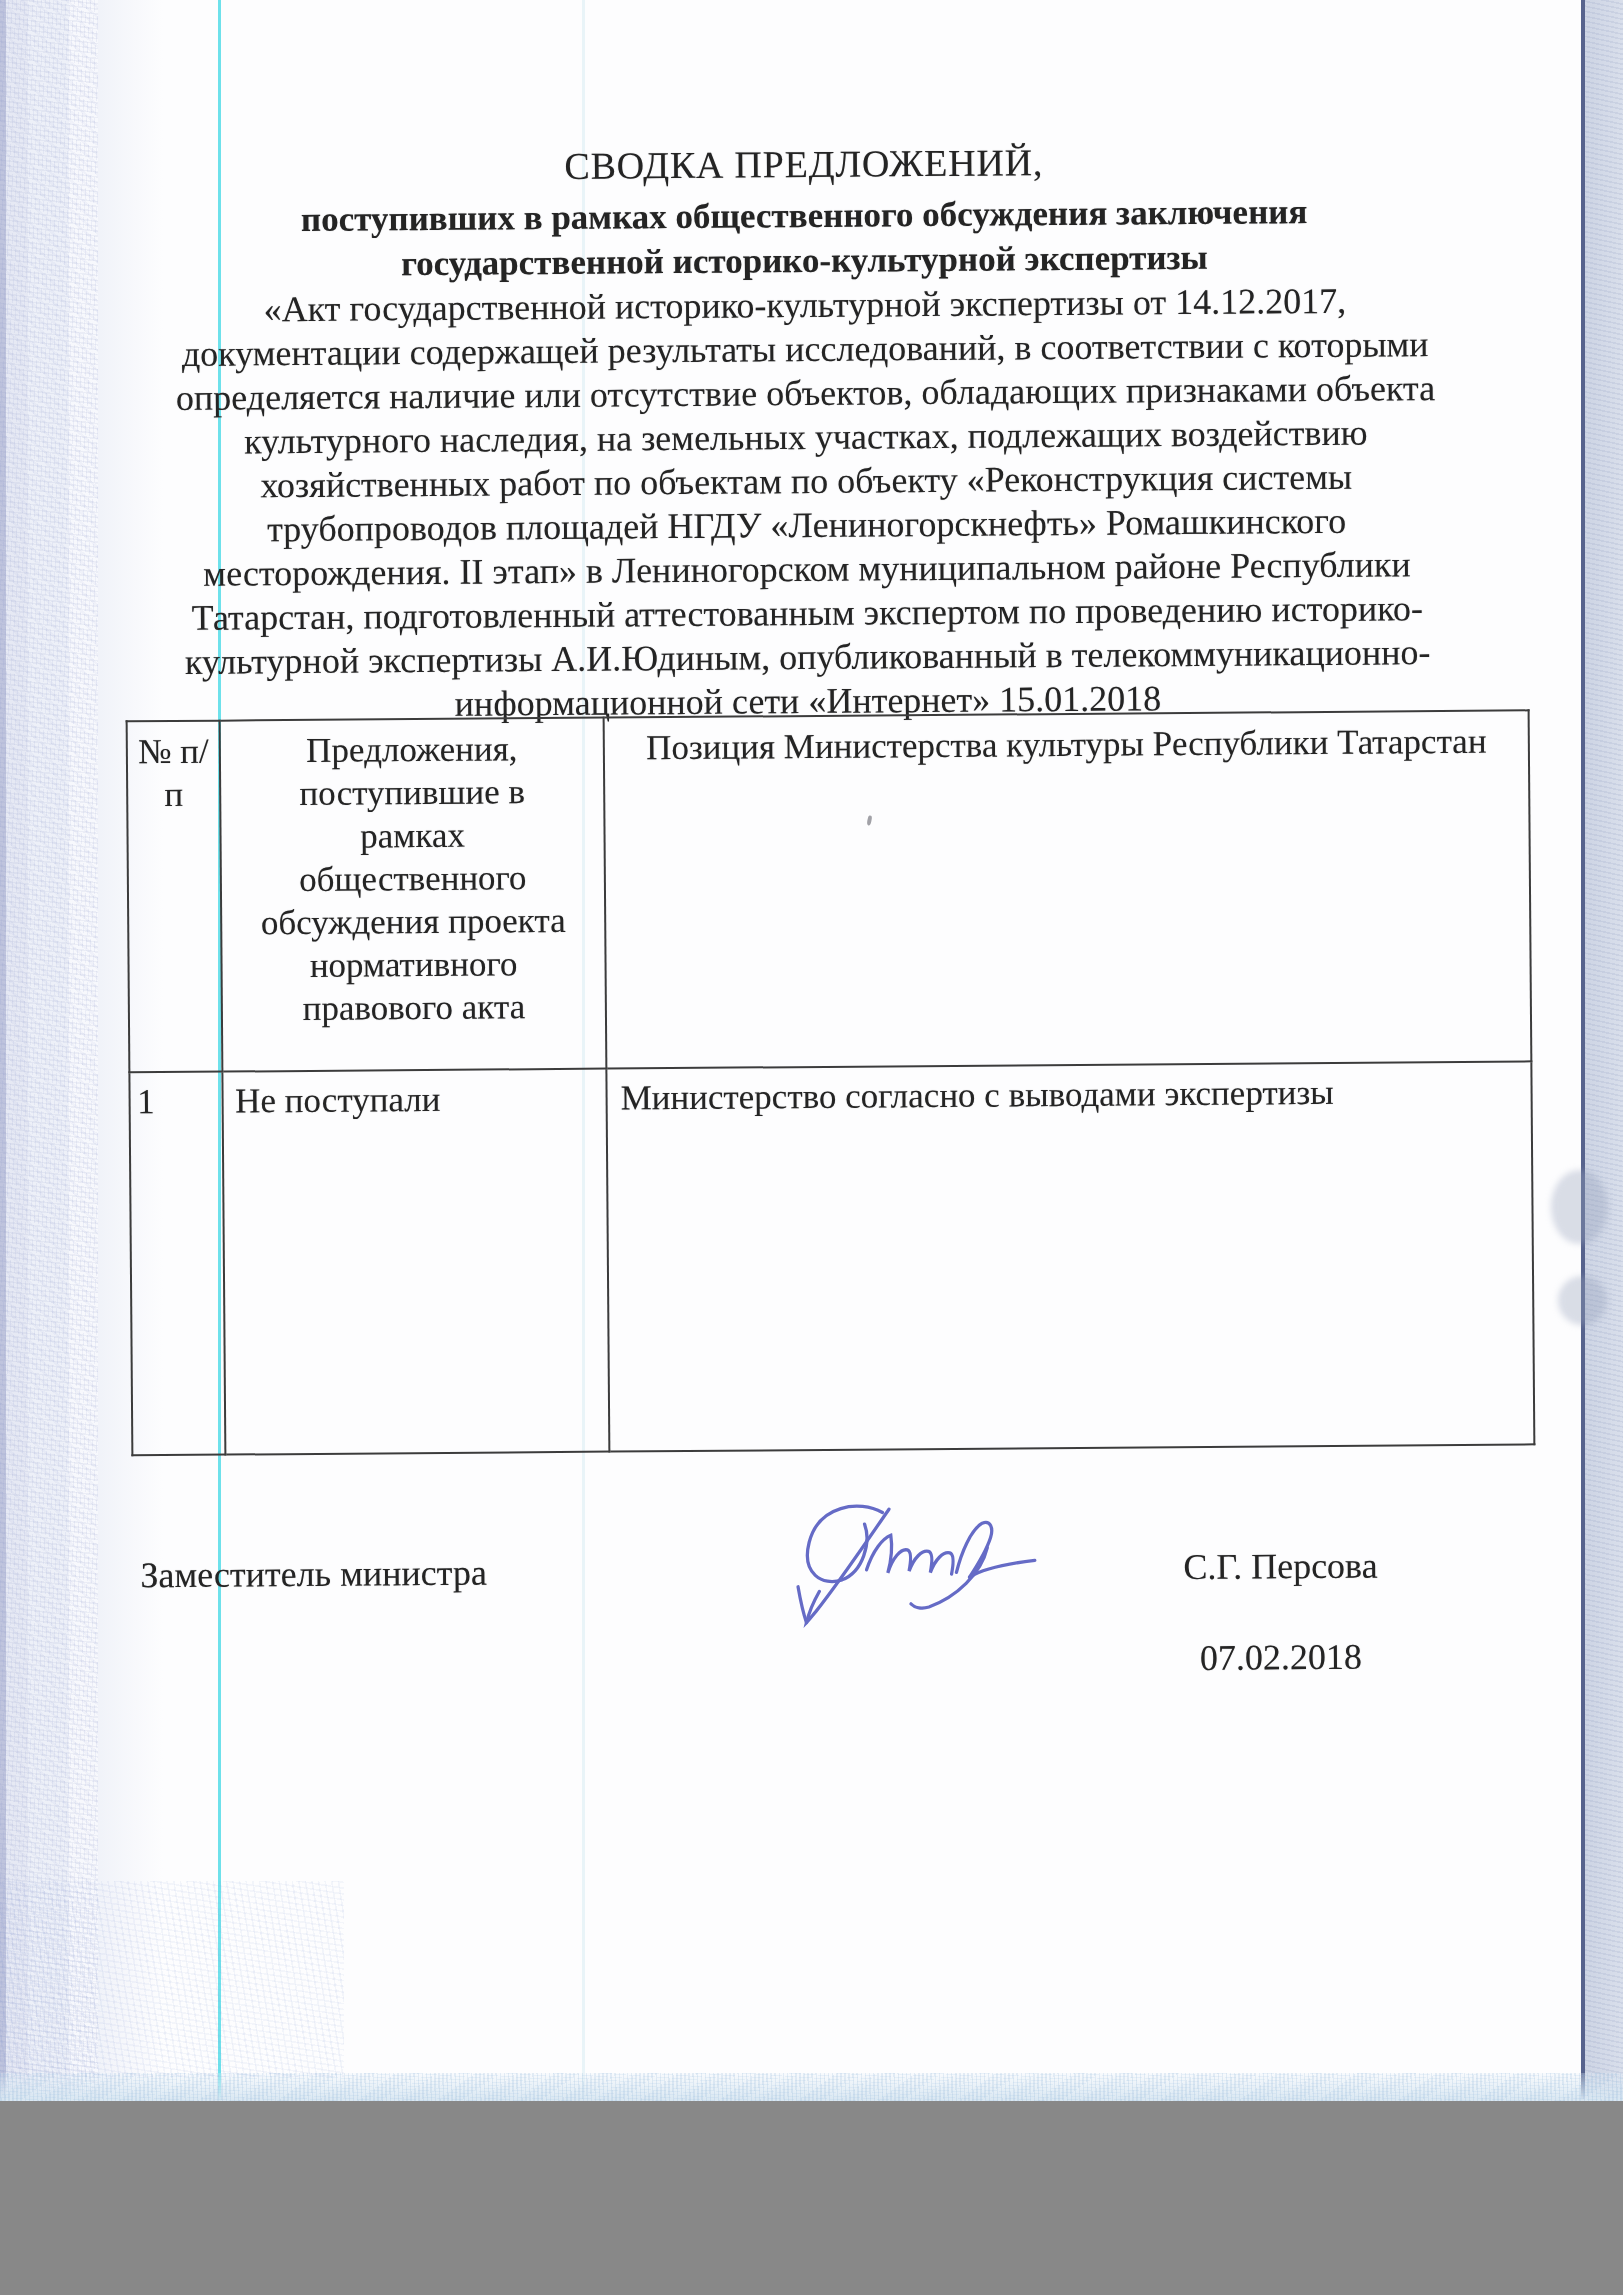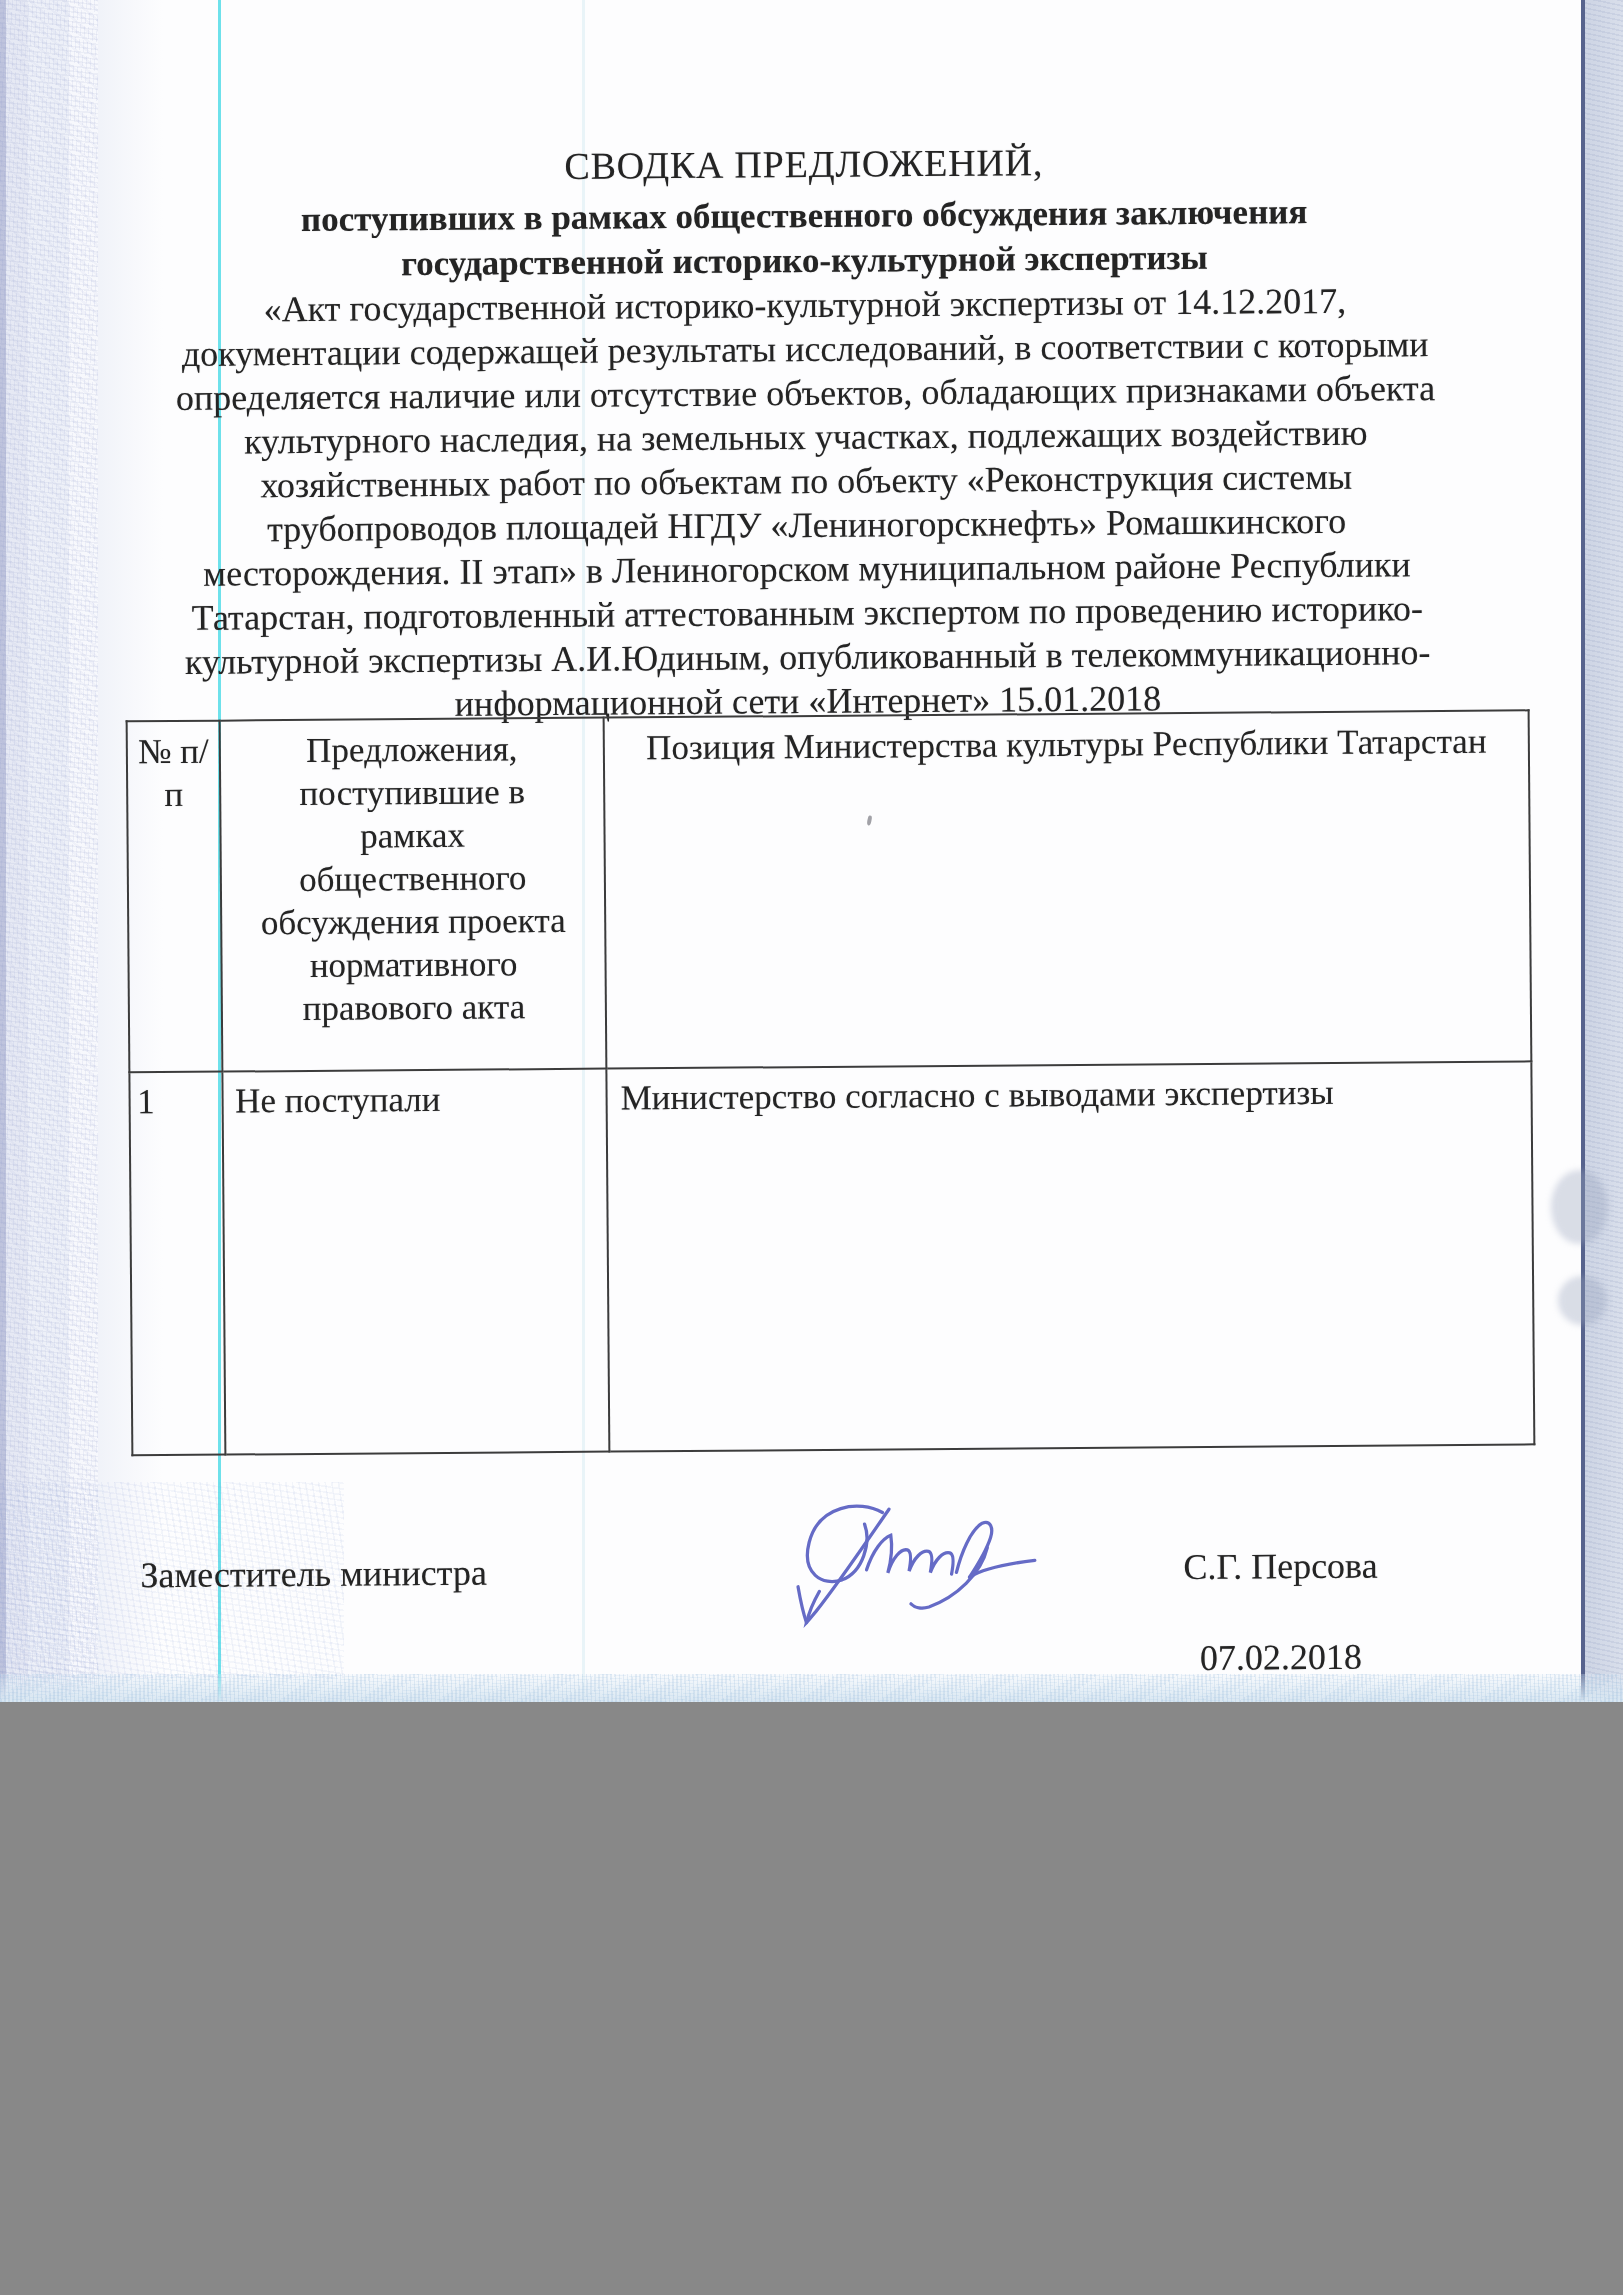--- a/index.html
+++ b/index.html
@@ -1,17 +1,17 @@
 <!DOCTYPE html>
 <html style="font-size:13px"><head>
 <meta charset="utf-8">
 <style>
   html,body{margin:0;padding:0;background:#888;}
   .page{
-    position:relative; width:1623px; height:1702px; overflow:hidden;
+    position:relative; width:1623px; height:2101px; overflow:hidden;
     background:#fdfdfe;
     font-family:"Liberation Serif","DejaVu Serif",serif;
     color:#222;
   }
   
   .edge-left{
     position:absolute; left:0; top:0; bottom:0; width:98px;
     background:
       repeating-linear-gradient(7deg,  rgba(125,138,190,0.10) 0 1.6px, transparent 1.6px 4.9px),
       repeating-linear-gradient(94deg, rgba(140,152,205,0.12) 0 0.8px, transparent 0.8px 4.1px),

